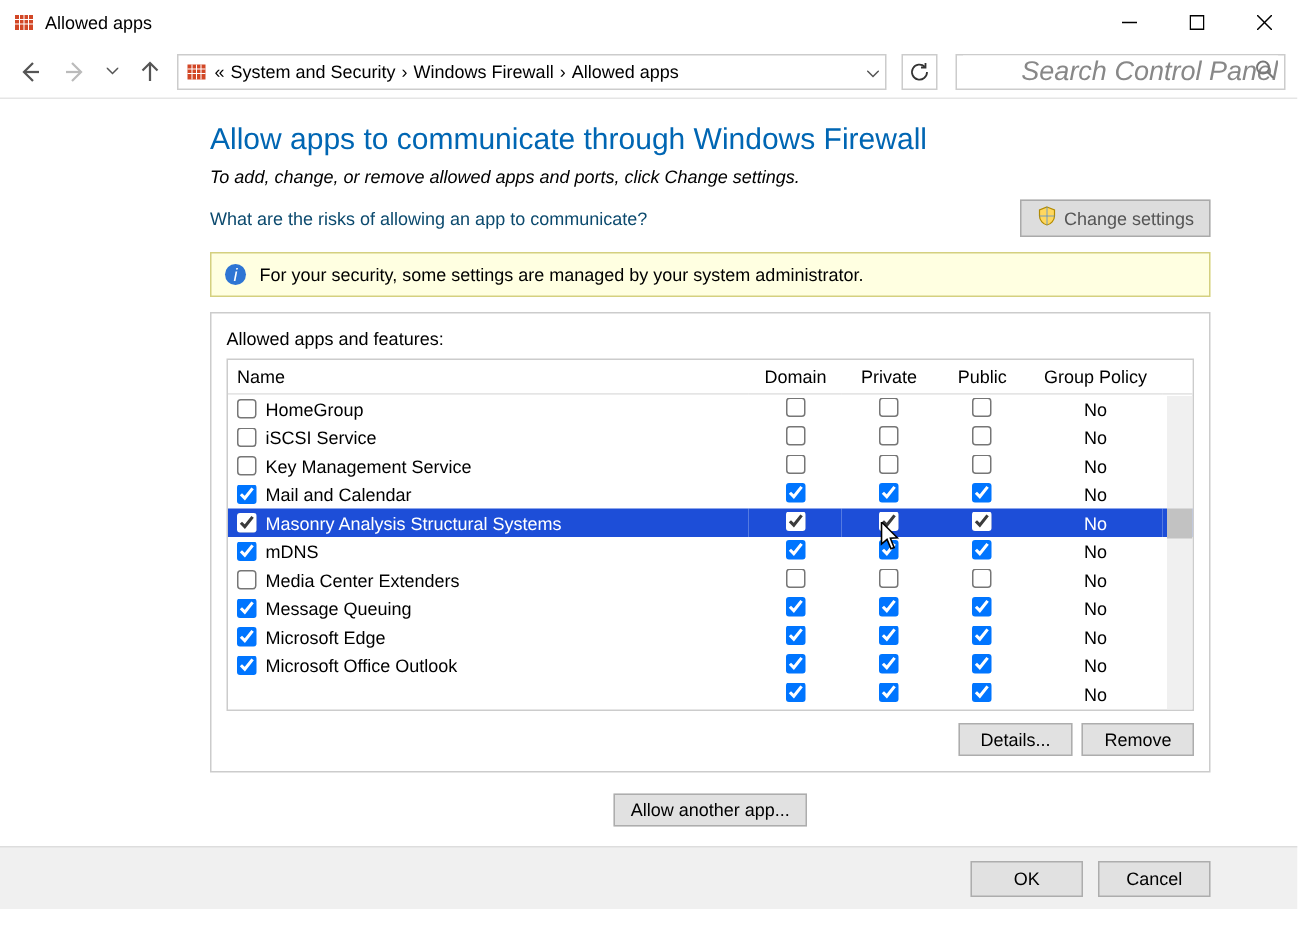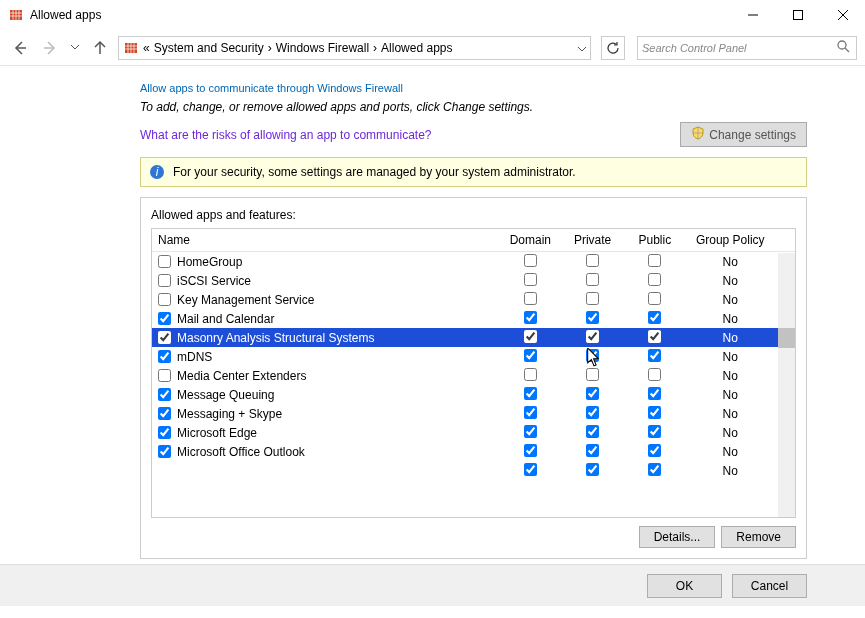--- a/index.html
+++ b/index.html
@@ -17,40 +17,40 @@
     .navbar { height: 36px; display: flex; align-items: center; padding: 0 8px; border-bottom: 1px solid #e5e5e5; gap: 6px; }
     .nav-arrow { width: 24px; height: 24px; display: flex; align-items: center; justify-content: center; border-radius: 2px; }
     .nav-arrow.disabled svg { stroke: #aaa; }
     .nav-arrow svg { stroke: #333; }
     .dropdown-arrow { width: 14px; display: flex; justify-content: center; align-items: center;}
     .breadcrumb-bar { flex: 1; height: 24px; border: 1px solid #ccc; display: flex; align-items: center; padding: 0 4px; background: #fff; }
     .bc-icon { width: 16px; height: 16px; margin-right: 4px; }
     .bc-sep { margin: 0 4px; }
     .refresh { width: 24px; height: 24px; border: 1px solid #ccc; display: flex; align-items: center; justify-content: center; margin-left: 4px; }
     .search { width: 220px; height: 24px; border: 1px solid #ccc; margin-left: 6px; display: flex; align-items: center; padding: 0 4px; color: #777; position: relative; }
-    .search input { border: none; outline: none; width: 100%; font-size: 11px; color: #333; }
+    .search input { border: none; outline: none; width: 100%; font-size: 18px; color: #333; text-align: right; }
     .search input::placeholder { color: #888; font-style: italic; }
     .search-icon { position: absolute; right: 6px; }
 
     
     .main { padding: 16px 58px 0 140px; }
-    h1 { color: #0066b3; font-weight: 400; font-size: 11px; margin-bottom: 6px; }
+    h1 { color: #0066b3; font-weight: 400; font-size: 20px; margin-bottom: 6px; }
     .subtitle { font-size: 12px; margin-bottom: 8px; font-style: italic; }
     .risks-row { display: flex; justify-content: space-between; align-items: center; margin-bottom: 10px; }
-    .risks-link { color: #6d28d9; font-size: 12px; cursor: pointer; }
+    .risks-link { color: #0c4a6e; font-size: 12px; cursor: pointer; }
     .change-btn { background: #ddd; border: 1px solid #aaa; padding: 3px 10px; display: flex; align-items: center; gap: 4px; color: #555; }
 
     .infobar { background: #ffffe1; border: 1px solid #d4d080; padding: 6px 8px; display: flex; align-items: center; gap: 8px; margin-bottom: 10px; font-size: 12px; }
     .infobar-icon { width: 16px; height: 16px; }
 
     .groupbox { border: 1px solid #ccc; padding: 10px; position: relative; }
     .group-label { font-size: 12px; margin-bottom: 6px; display: block; }
 
     
-    .tablewrap { border: 1px solid #ccc; height: 290px; background: #fff; position: relative; overflow: hidden; }
+    .tablewrap { border: 1px solid #ccc; height: 235px; background: #fff; position: relative; overflow: hidden; }
     .tbl { width: 100%; border-collapse: collapse; table-layout: fixed; }
     .tbl th { text-align: left; font-weight: 400; padding: 4px 6px; border-bottom: 1px solid #e5e5e5; font-size: 12px; background: #fff; position: sticky; top:0;}
     .tbl th.center, .tbl td.center { text-align: center; }
     .tbl td { padding: 1px 6px; font-size: 12px; height: 19px; }
     .tbl td:first-child { display: flex; align-items: center; gap: 4px; padding-left: 6px; }
     .name-cell input[type=checkbox] { margin-right: 2px; width:13px; height:13px; }
     td.center input[type=checkbox] { width:13px; height:13px; }
     tr.sel td { background: #1d4ed8; color: #fff; }
     tr.sel input[type=checkbox] { accent-color: #fff; }
     .thead-fixed { border-bottom: 1px solid #e5e5e5; }
@@ -299,31 +299,20 @@
               </td>
               <td class="center"><input type="checkbox" checked="" style=""></td>
               <td class="center"><input type="checkbox" checked="" style=""></td>
               <td class="center"><input type="checkbox" checked="" style=""></td>
               <td class="center">No</td>
               <td></td>
             </tr>
             <tr>
               <td class="name-cell">
                 <input type="checkbox" checked="" style="">
-                <span>Messaging + Skype</span>
-              </td>
-              <td class="center"><input type="checkbox" checked="" style=""></td>
-              <td class="center"><input type="checkbox" checked="" style=""></td>
-              <td class="center"><input type="checkbox" checked="" style=""></td>
-              <td class="center">No</td>
-              <td></td>
-            </tr>
-            <tr>
-              <td class="name-cell">
-                <input type="checkbox" checked="" style="">
                 <span>Microsoft Edge</span>
               </td>
               <td class="center"><input type="checkbox" checked="" style=""></td>
               <td class="center"><input type="checkbox" checked="" style=""></td>
               <td class="center"><input type="checkbox" checked="" style=""></td>
               <td class="center">No</td>
               <td></td>
             </tr>
             <tr>
               <td class="name-cell">

